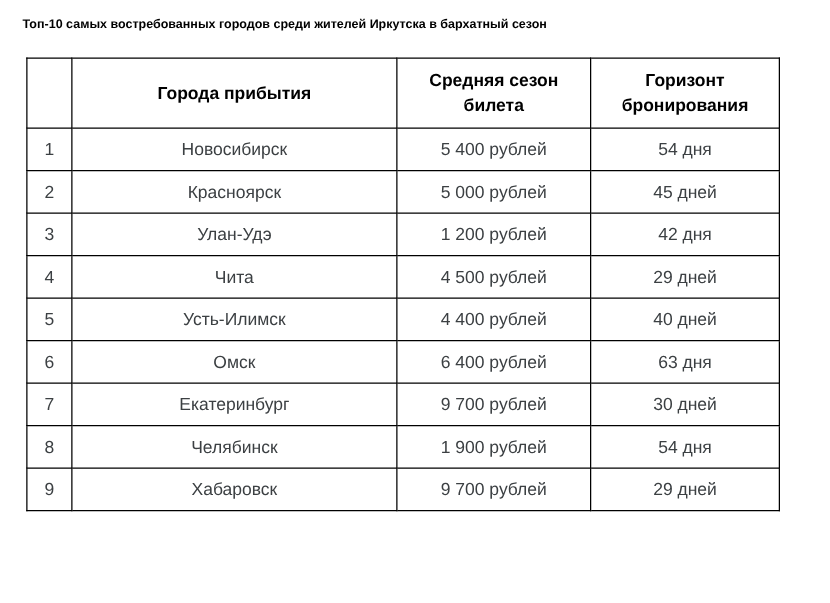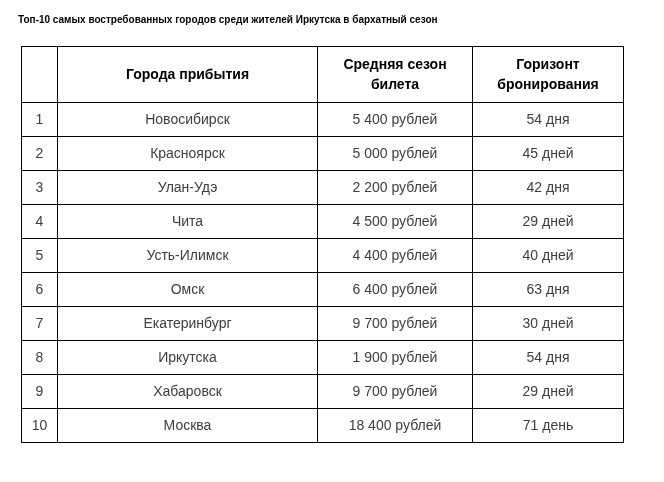--- a/index.html
+++ b/index.html
@@ -94,21 +94,21 @@
         </tr>
         <tr>
           <td>2</td>
           <td>Красноярск</td>
           <td>5 000 рублей</td>
           <td>45 дней</td>
         </tr>
         <tr>
           <td>3</td>
           <td>Улан-Удэ</td>
-          <td>2 200 рублей</td>
+          <td>1 200 рублей</td>
           <td>42 дня</td>
         </tr>
         <tr>
           <td>4</td>
           <td>Чита</td>
           <td>4 500 рублей</td>
           <td>29 дней</td>
         </tr>
         <tr>
           <td>5</td>
@@ -123,32 +123,26 @@
           <td>63 дня</td>
         </tr>
         <tr>
           <td>7</td>
           <td>Екатеринбург</td>
           <td>9 700 рублей</td>
           <td>30 дней</td>
         </tr>
         <tr>
           <td>8</td>
-          <td>Иркутска</td>
+          <td>Челябинск</td>
           <td>1 900 рублей</td>
           <td>54 дня</td>
         </tr>
         <tr>
           <td>9</td>
           <td>Хабаровск</td>
           <td>9 700 рублей</td>
           <td>29 дней</td>
         </tr>
-        <tr>
-          <td>10</td>
-          <td>Москва</td>
-          <td>18 400 рублей</td>
-          <td>71 день</td>
-        </tr>
       </tbody>
   </table>
 
 </div>
 
 </body></html>

